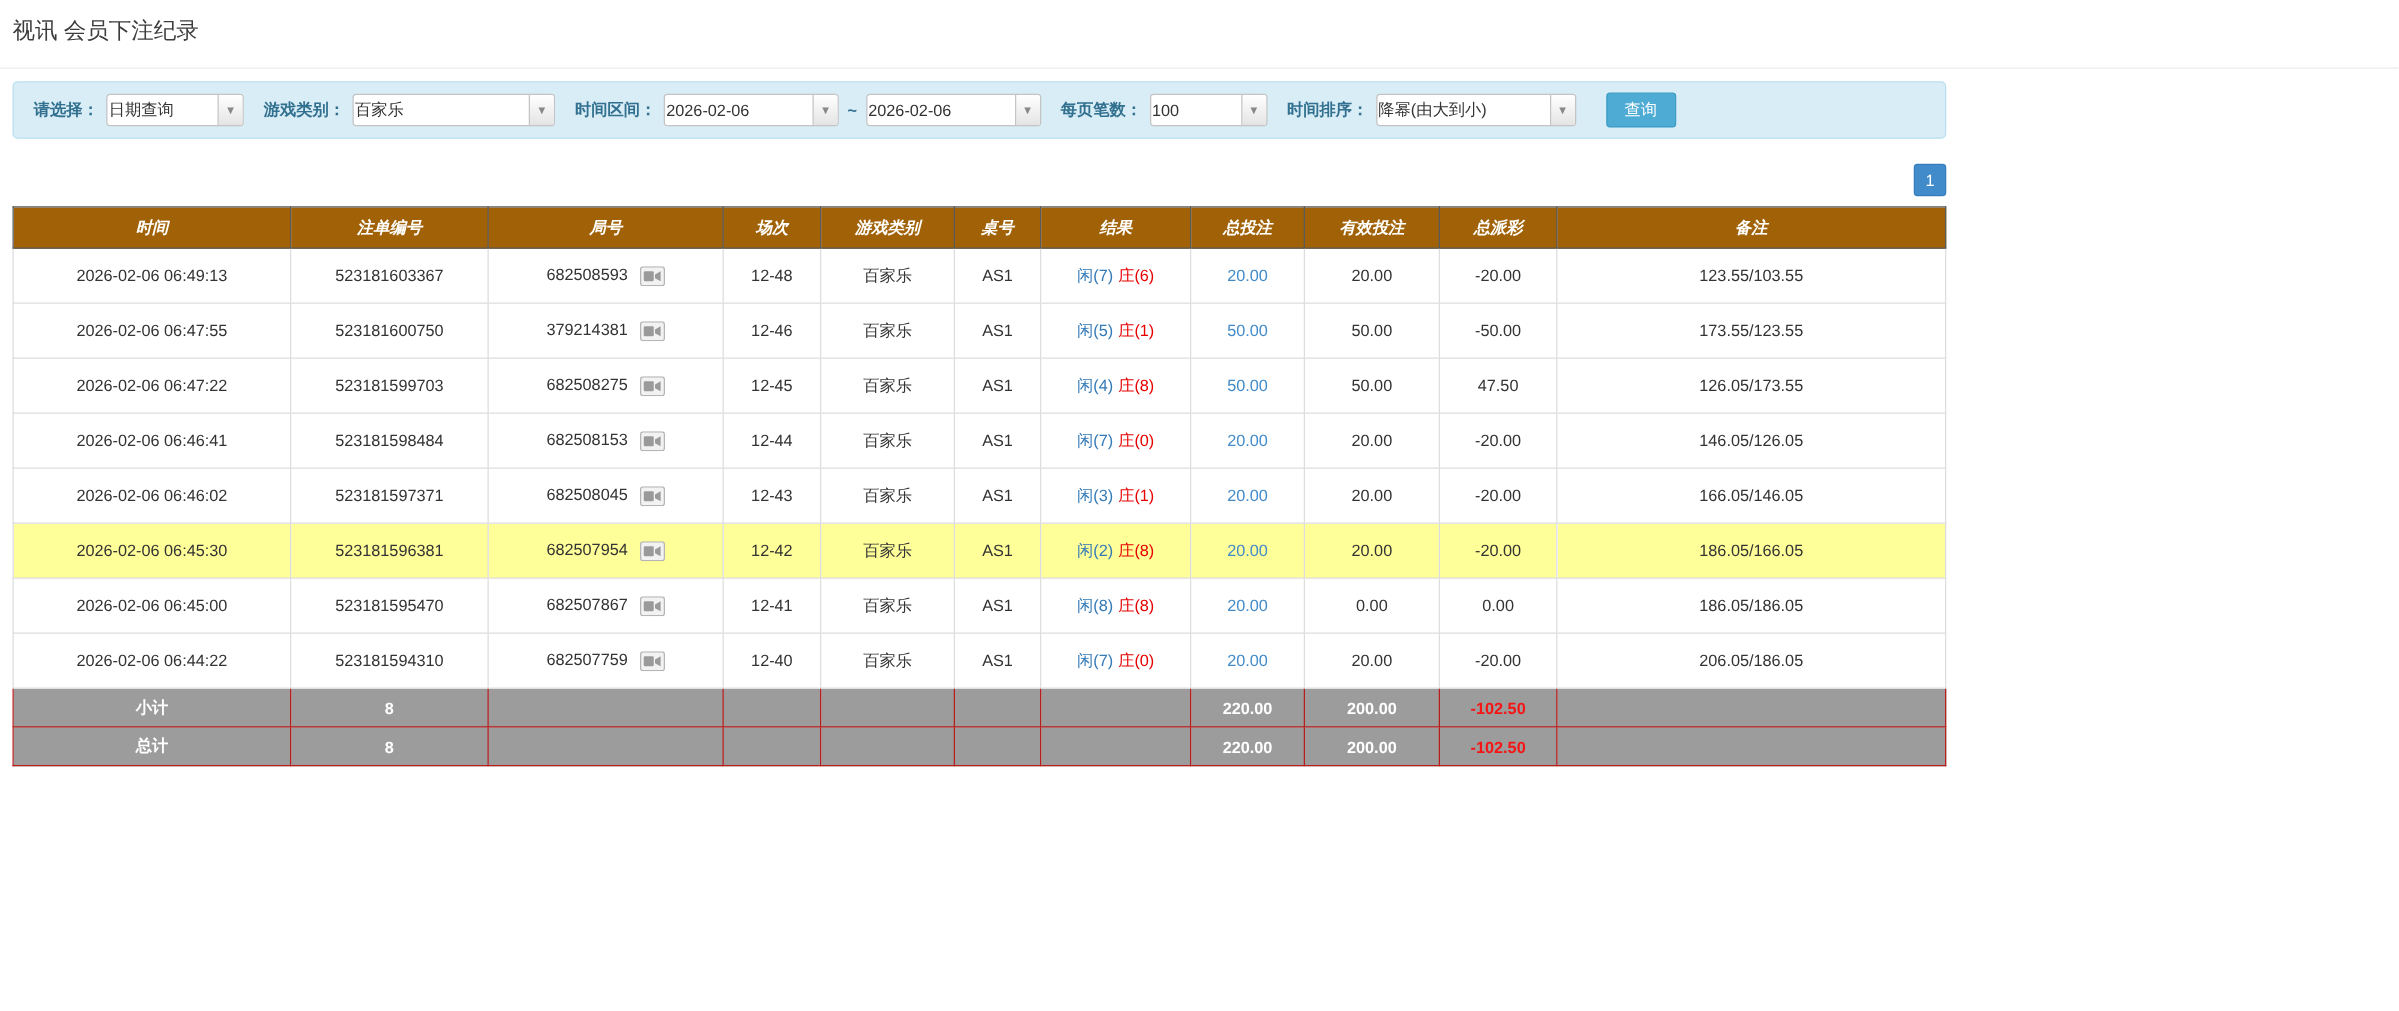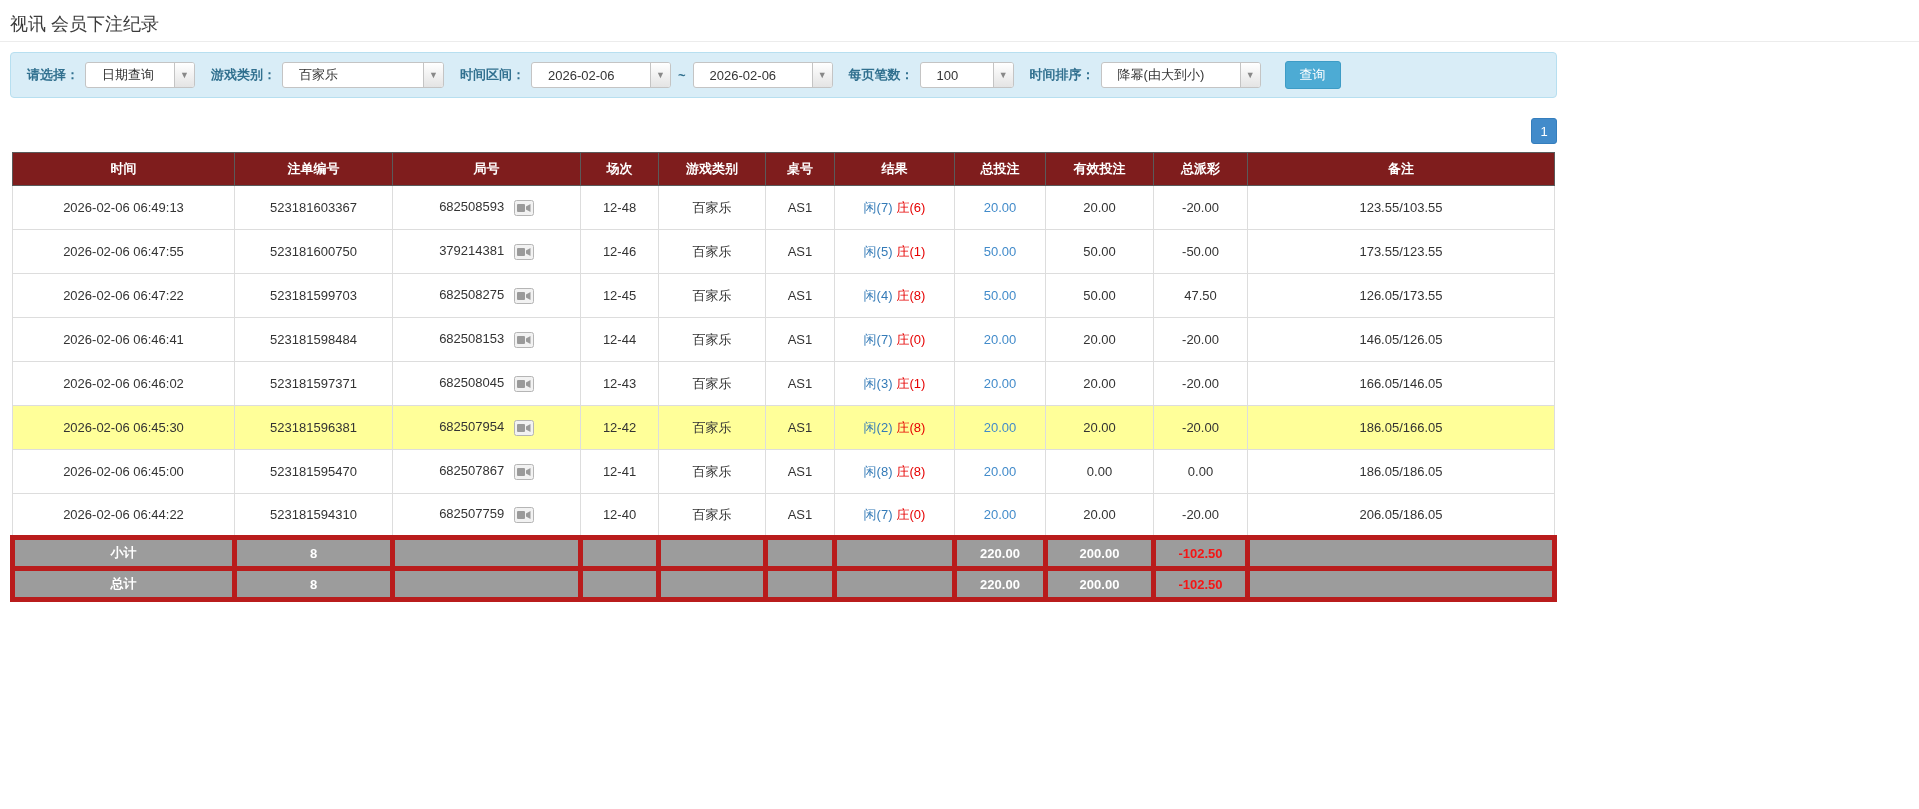--- a/index.html
+++ b/index.html
@@ -3,37 +3,37 @@
 <meta charset="utf-8">
 <style>
   * { box-sizing: border-box; }
   html,body { margin:0; padding:0; background:#fff; }
   body {
     color:#333;
     font-family:"Liberation Sans","DejaVu Sans",sans-serif;
     font-size:13px;
     width:1919px; height:809px; overflow:hidden;
   }
-  .page-header { padding:12px 10px 5px; border-bottom:1px solid #ececec; }
+  .page-header { padding:12px 10px 18px; border-bottom:1px solid #ececec; }
   .page-title { margin:0; font-size:18px; font-weight:normal; color:#3c3c3c; }
 
   .content { width:1547px; margin:0 0 0 10px; }
 
   
   .filter-bar {
     margin-top:10px; background:#d9edf7; border:1px solid #b7dff0; border-radius:4px;
     padding:8px 16px; display:flex; align-items:center; white-space:nowrap;
   }
   .filter-item { display:flex; align-items:center; margin-right:16px; }
   .filter-label { color:#31708f; font-weight:bold; margin-right:6px; }
   .combobox {
     display:inline-flex; align-items:stretch; background:#fff;
     border:1px solid #c4c4c4; border-radius:3px; height:26px; overflow:hidden; cursor:pointer;
   }
-  .combo-text { display:flex; align-items:center; padding:0 16px; color:#333; }
+  .combo-text { display:flex; align-items:center; padding:0 1px; color:#333; }
   .combo-btn {
     width:20px; display:flex; align-items:center; justify-content:center;
     border-left:1px solid #c4c4c4; background:linear-gradient(#ffffff,#e4e4e4);
     color:#888; font-size:9px;
   }
   .w-qt   .combo-text { width:88px; }
   .w-game .combo-text { width:140px; }
   .w-date .combo-text { width:118px; }
   .w-size .combo-text { width:72px; }
   .w-sort .combo-text { width:138px; }
@@ -55,36 +55,36 @@
   
   .pagination { margin-top:20px; margin-bottom:8px; text-align:right; }
   .page-btn {
     min-width:26px; height:26px; background:#428bca; border:1px solid #357ebd;
     color:#fff; border-radius:3px; font-size:13px; cursor:pointer; font-family:inherit;
   }
 
   
   table.records { width:1547px; table-layout:fixed; border-collapse:collapse; font-size:13px; }
   .records th {
-    background:#7f1d1d; color:#fff; font-weight:bold;
-    padding:7px 4px; border:1px solid #5a5a5a; text-align:center;
+    background:#a16207; color:#fff; font-weight:bold;
+    padding:7px 4px; border:1px solid #5a5a5a; text-align:center;font-style:italic;
   }
   .records tbody td {
     border:1px solid #ddd; padding:0 4px; height:44px;
     text-align:center; color:#333; background:#fff; overflow:hidden;
   }
   tr.highlight td { background:#ffff99 !important; }
   .bet-link { color:#428bca; text-decoration:none; cursor:pointer; }
   .neg { color:#e60000; }
   .player { color:#337ab7; margin-right:4px; }
   .banker { color:#e60000; }
   .replay-icon { display:inline-block; vertical-align:middle; margin-left:6px; line-height:0; cursor:pointer; }
   .records tfoot td {
     background:#9c9c9c; color:#fff; font-weight:bold; height:31px;
-    border:5px solid #b91c1c; text-align:center; padding:0 4px;
+    border:1px solid #b91c1c; text-align:center; padding:0 4px;
   }
   .records tfoot td.neg, .records tfoot .neg { color:#f51515; }
 </style>
 </head>
 <body>
 
 <div class="page-header">
   <h1 class="page-title">视讯 会员下注纪录</h1>
 </div>
 

